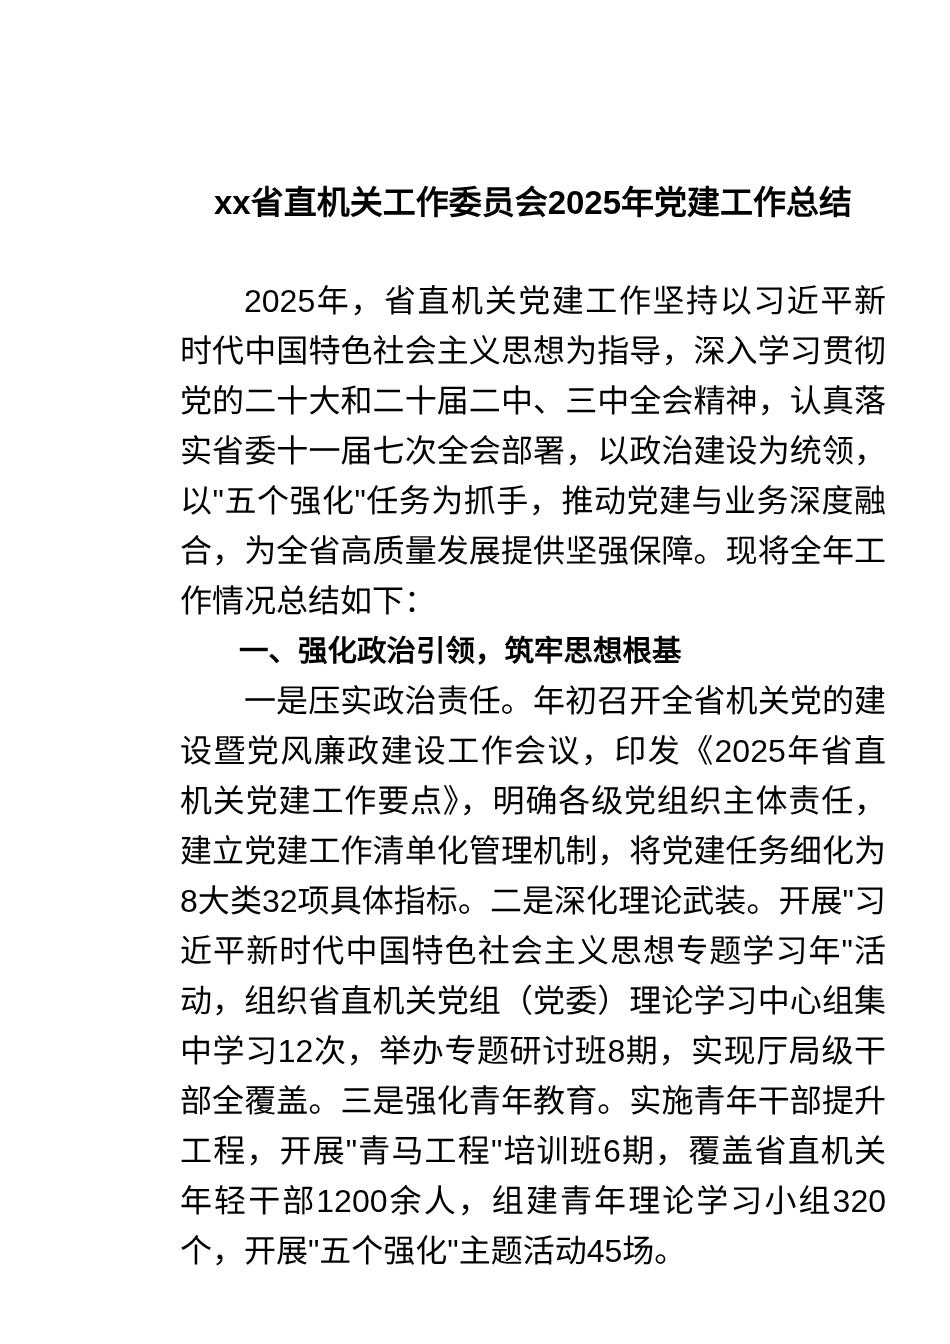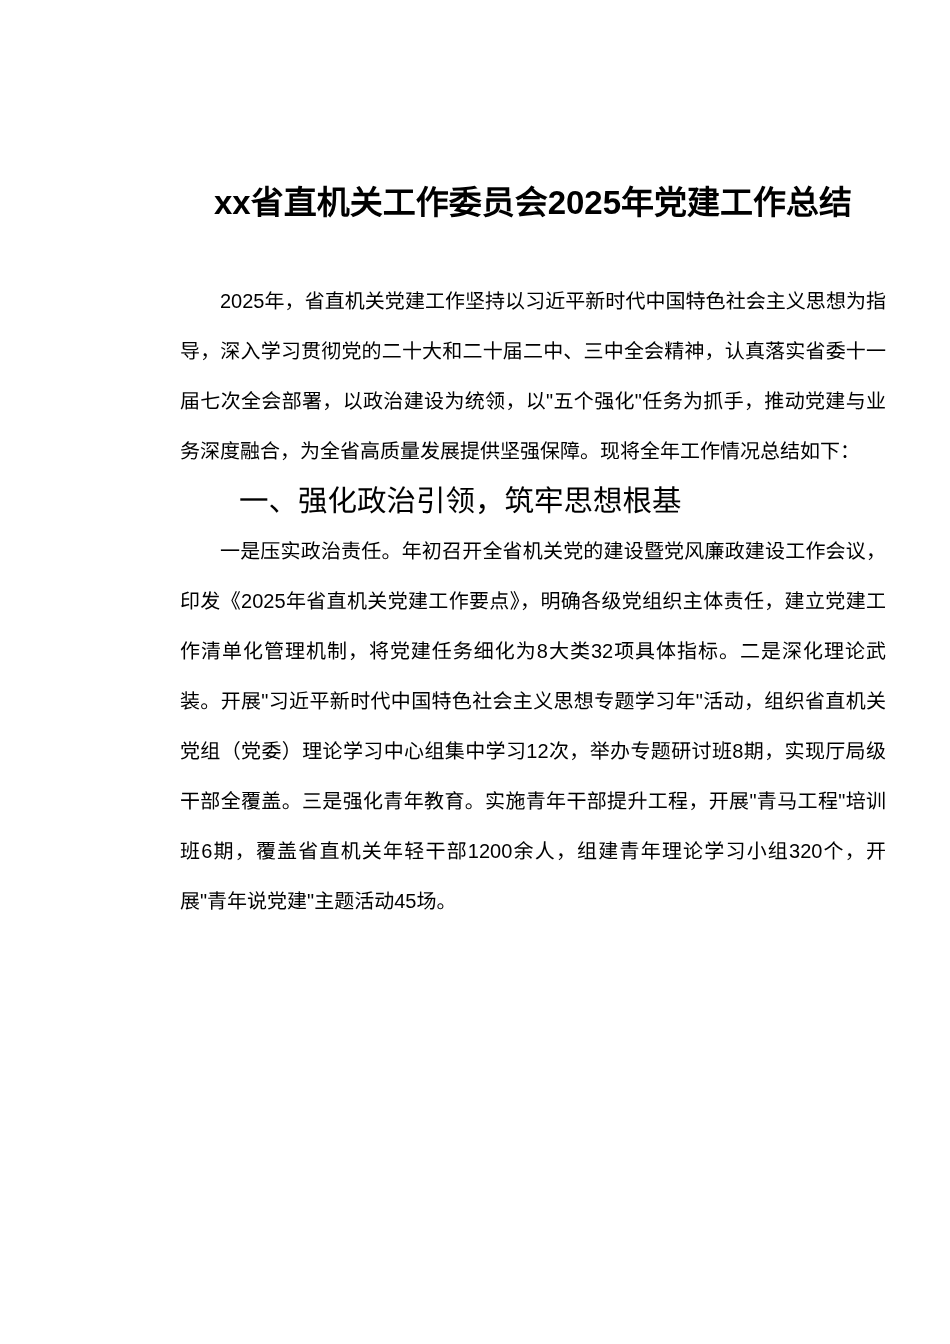--- a/index.html
+++ b/index.html
@@ -35,53 +35,54 @@
     text-align: center;
     letter-spacing: 0px;
     margin: 0;
     padding-top: 170px;
     white-space: nowrap;
   }
   .body-block {
     margin-top: 52px;
   }
   p.para {
-    font-size: 20px;
+    font-size: 32px;
     line-height: 50px;
     margin: 0;
     text-align: justify;
     text-justify: inter-ideograph;
     text-indent: 2em;
     letter-spacing: 0px;
     word-break: break-all;
   }
   p.heading {
     font-size: 29.5px;
     line-height: 50px;
     margin: 0;
     text-indent: 2em;
     text-align: left;
     letter-spacing: 0px;
+    font-weight: bold;
   }
   p.para.last-line-left {
     text-align-last: left;
   }
 </style>
 </head>
 <body>
 
 <div class="page">
   <div class="page-body">
 
     <h1 class="doc-title">xx省直机关工作委员会2025年党建工作总结</h1>
 
     <div class="body-block">
 
       <p class="para last-line-left">2025年，省直机关党建工作坚持以习近平新时代中国特色社会主义思想为指导，深入学习贯彻党的二十大和二十届二中、三中全会精神，认真落实省委十一届七次全会部署，以政治建设为统领，以"五个强化"任务为抓手，推动党建与业务深度融合，为全省高质量发展提供坚强保障。现将全年工作情况总结如下：</p>
 
       <p class="heading">一、强化政治引领，筑牢思想根基</p>
 
-      <p class="para last-line-left">一是压实政治责任。年初召开全省机关党的建设暨党风廉政建设工作会议，印发《2025年省直机关党建工作要点》，明确各级党组织主体责任，建立党建工作清单化管理机制，将党建任务细化为8大类32项具体指标。二是深化理论武装。开展"习近平新时代中国特色社会主义思想专题学习年"活动，组织省直机关党组（党委）理论学习中心组集中学习12次，举办专题研讨班8期，实现厅局级干部全覆盖。三是强化青年教育。实施青年干部提升工程，开展"青马工程"培训班6期，覆盖省直机关年轻干部1200余人，组建青年理论学习小组320个，开展"青年说党建"主题活动45场。</p>
+      <p class="para last-line-left">一是压实政治责任。年初召开全省机关党的建设暨党风廉政建设工作会议，印发《2025年省直机关党建工作要点》，明确各级党组织主体责任，建立党建工作清单化管理机制，将党建任务细化为8大类32项具体指标。二是深化理论武装。开展"习近平新时代中国特色社会主义思想专题学习年"活动，组织省直机关党组（党委）理论学习中心组集中学习12次，举办专题研讨班8期，实现厅局级干部全覆盖。三是强化青年教育。实施青年干部提升工程，开展"青马工程"培训班6期，覆盖省直机关年轻干部1200余人，组建青年理论学习小组320个，开展"五个强化"主题活动45场。</p>
 
 
     </div>
   </div>
 </div>
 
 </body></html>

